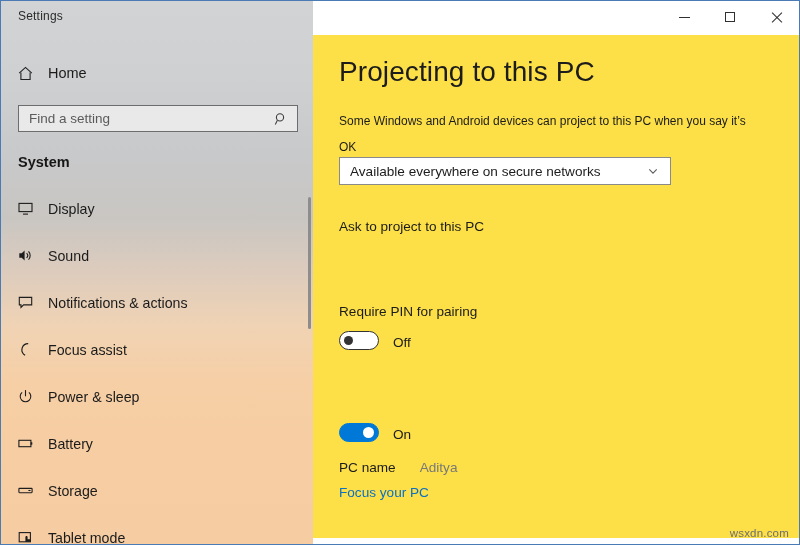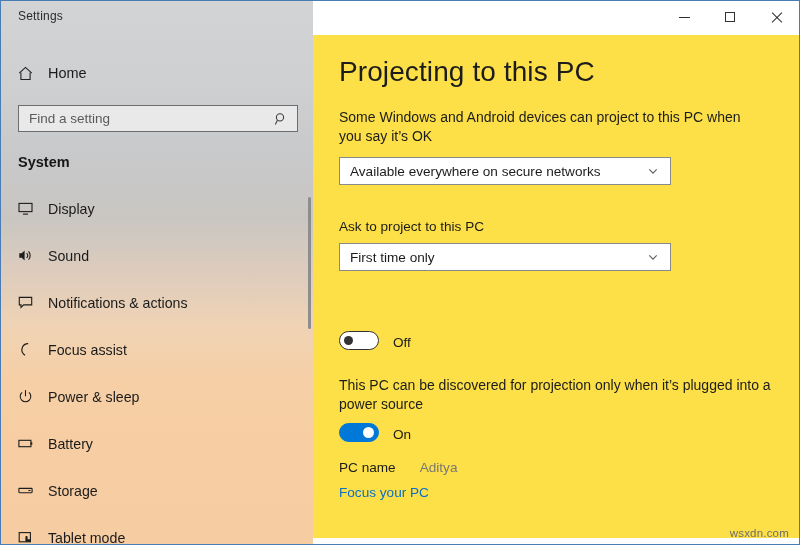--- a/index.html
+++ b/index.html
@@ -209,22 +209,22 @@
     top: 21px;
     font-size: 28px;
     font-weight: normal;
     color: #1c1c1c;
     letter-spacing: 0.1px;
   }
 
   .body-text {
     position: absolute;
     left: 26px;
-    font-size: 14px;
-    line-height: 19px;
+    font-size: 12px;
+    line-height: 26px;
     color: #1c1c1c;
   }
 
   .label-text {
     position: absolute;
     left: 26px;
     font-size: 13.6px;
     color: #1c1c1c;
   }
 
@@ -481,38 +481,30 @@
       <span class="combo-value">Available everywhere on secure networks</span>
       <span class="combo-chevron">
         <svg width="12" height="12" viewBox="0 0 12 12" fill="none" stroke="currentColor" stroke-width="1.1">
           <path d="M2.3 4.4 6 8.1l3.7-3.7"></path>
         </svg>
       </span>
     </div>
 
     <div class="label-text" style="top:184px;">Ask to project to this PC</div>
 
-    <div class="combo" style="top:208px;">
-      <span class="combo-value">First time only</span>
-      <span class="combo-chevron">
-        <svg width="12" height="12" viewBox="0 0 12 12" fill="none" stroke="currentColor" stroke-width="1.1">
-          <path d="M2.3 4.4 6 8.1l3.7-3.7"></path>
-        </svg>
-      </span>
-    </div>
-
+
+    <div class="label-text" style="top:269px;">Require PIN for pairing</div>
 
     <div class="toggle-row" style="top:296px;">
       <div class="toggle off">
         <div class="knob"></div>
       </div>
       <span class="toggle-state">Off</span>
     </div>
 
-    <div class="body-text" style="top:341px; width:434px;">This PC can be discovered for projection only when it’s plugged into a power source</div>
 
     <div class="toggle-row" style="top:388px;">
       <div class="toggle on">
         <div class="knob"></div>
       </div>
       <span class="toggle-state">On</span>
     </div>
 
     <div id="pcname-row">
       <span id="pcname-label">PC name</span>

